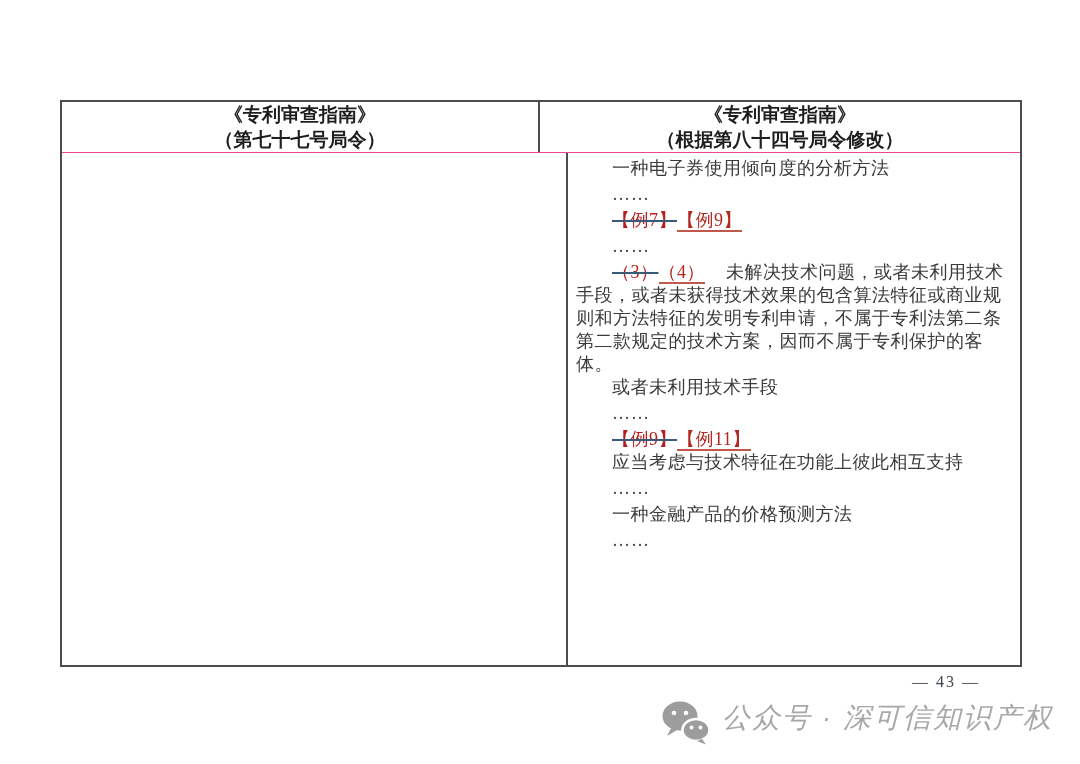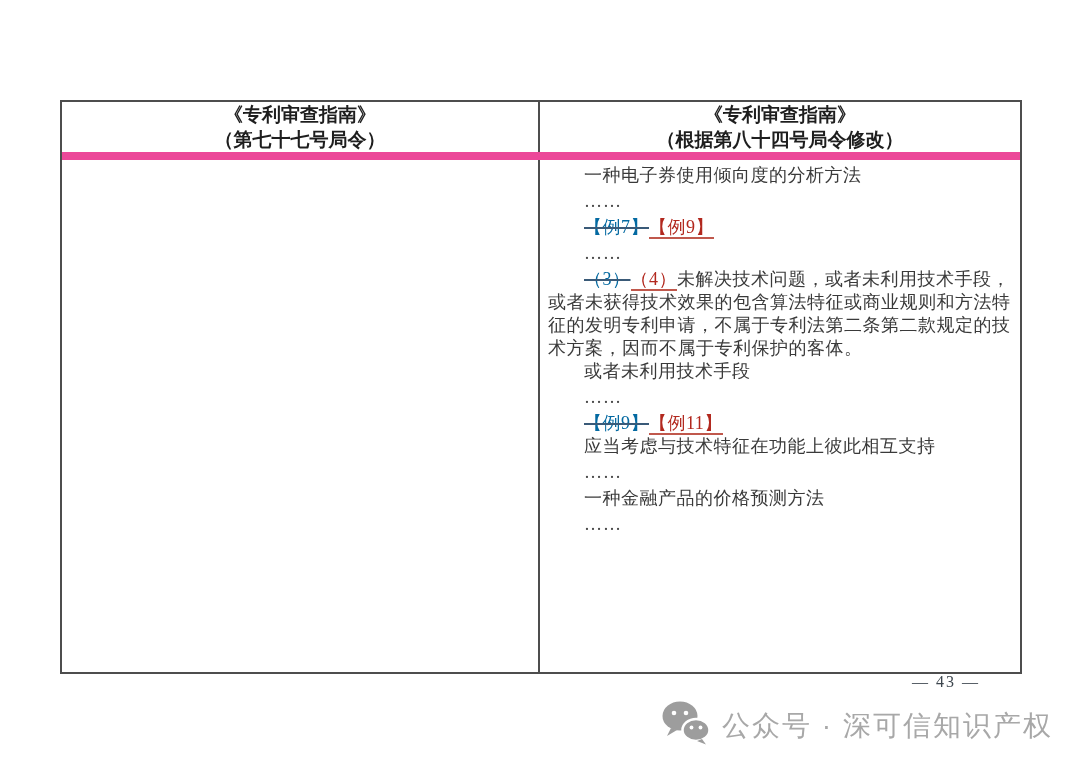--- a/index.html
+++ b/index.html
@@ -19,26 +19,27 @@
   .cmp-table {
     position: absolute;
     left: 60px;
     top: 100px;
     width: 958px;
     border: 2px solid #4d4d4d;
     background: #ffffff;
   }
   .row { display: flex; }
   .row.header {
-    border-bottom: 8px solid #ec4899;
+    border-bottom: 1px solid #ec4899;
     height: 50px;
   }
   .row.body {
     height: 512px;
     overflow: hidden;
+    padding-left: 28px;
   }
   .cell {
     box-sizing: border-box;
   }
   .cell.left {
     width: 478px;
     border-right: 2px solid #4d4d4d;
     flex: 0 0 auto;
   }
   .cell.right { flex: 1 1 auto; }
@@ -57,50 +58,51 @@
     padding: 4px 8px 0 8px;
     font-size: 18px;
     line-height: 23px;
     color: #3a3a3a;
     letter-spacing: 0.5px;
   }
   .blk { text-indent: 2em; margin: 0; }
   .blk.para { margin-top: 2px; }
   .blk.dots { margin: 3px 0; color: #4a4a4a; letter-spacing: 1px; }
   .del {
-    color: #0369a1;
+    color: #b91c1c;
     text-decoration: line-through;
     text-decoration-thickness: 2px;
     text-decoration-color: #3a5a78;
     text-align: center;
   }
   .ins {
     color: #b2281e;
     border-bottom: 2px solid #c0584c;
     padding-bottom: 0px;
   }
-  .ptext { color: #3a3a3a; }
+  .ptext { color: #3a3a3a; margin-left: 21px; }
   
   .page-number {
     position: absolute;
     top: 673px;
     left: 886px;
     width: 120px;
     text-align: center;
     font-size: 16px;
     color: #3d464e;
     letter-spacing: 2px;
   }
   .watermark {
     position: absolute;
     top: 699px;
     left: 660px;
     display: flex;
-    align-items: flex-end;
+    align-items: flex-start;
     gap: 10px;
+    font-style: italic;
   }
   .watermark-text {
     font-family: "Liberation Sans", "DejaVu Sans", sans-serif;
     font-size: 28px;
     color: #a8a8a8;
     letter-spacing: 2px;
     white-space: nowrap;
   }
   .wechat-icon { display: block; }
 </style>

